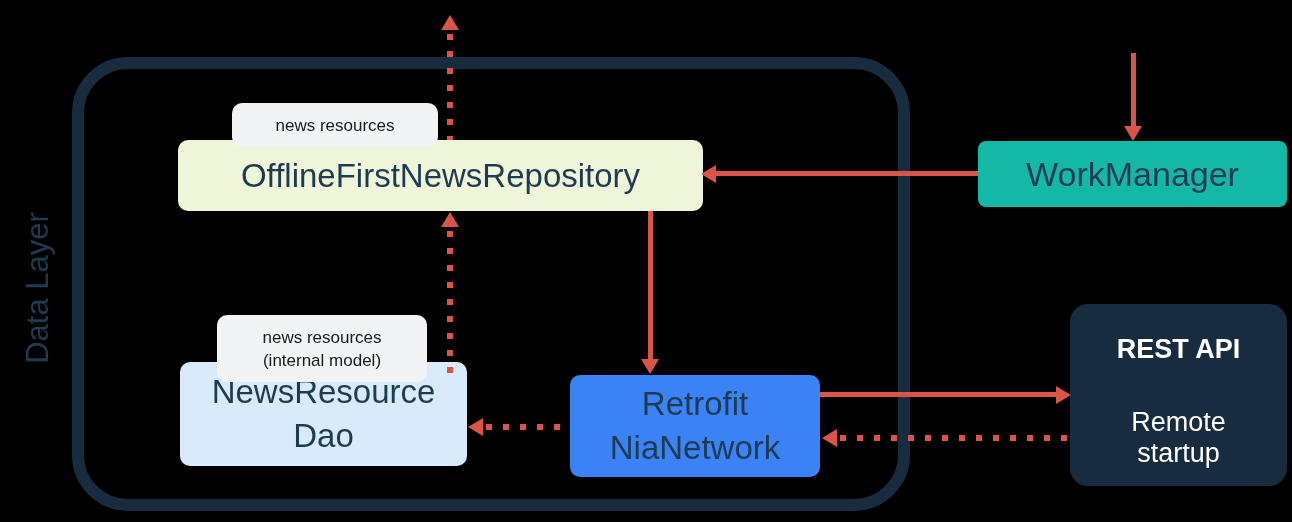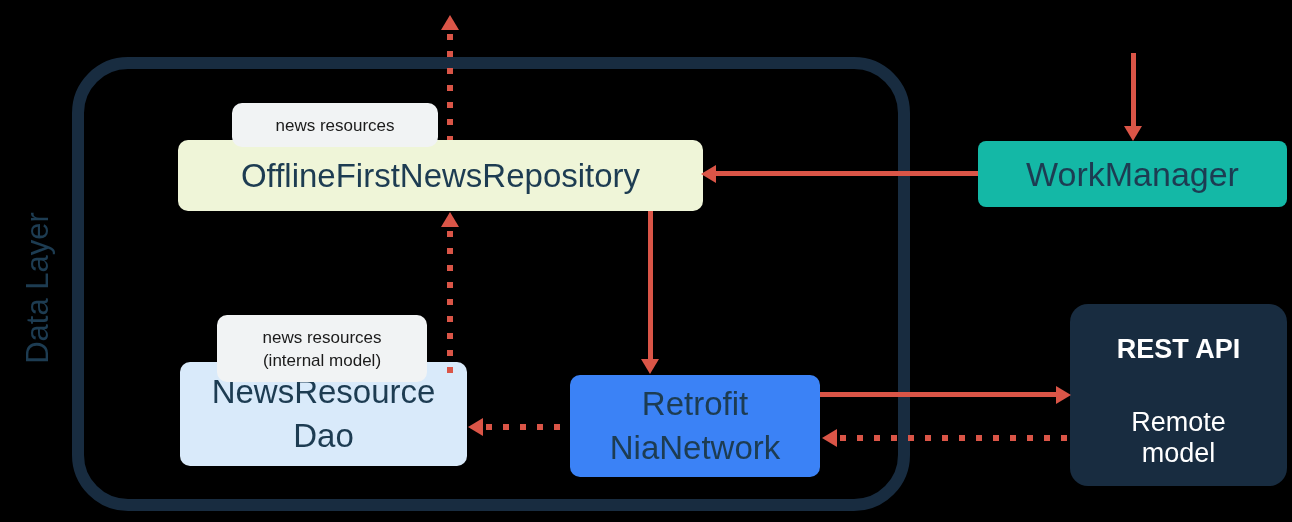--- a/index.html
+++ b/index.html
@@ -103,21 +103,21 @@
     <span>NiaNetwork</span>
   </div>
 
   <div class="node node-workmanager">
     <span>WorkManager</span>
   </div>
 
 
   <div class="node node-restapi">
     <span class="restapi-title">REST API</span>
-    <span class="restapi-sub"><span>Remote</span><br><span>model</span></span>
+    <span class="restapi-sub"><span>Remote</span><br><span>startup</span></span>
   </div>
 
   <div class="arrow vline" style="left:1131px;top:53px;height:75px;"></div>
   <div class="head head-down" style="left:1124px;top:126px;"></div>
 
   <div class="arrow hline" style="left:716px;top:171px;width:262px;"></div>
   <div class="head head-left" style="left:701px;top:165px;"></div>
 
   <div class="arrow vline" style="left:648px;top:211px;height:150px;"></div>
   <div class="head head-down" style="left:641px;top:359px;"></div>

